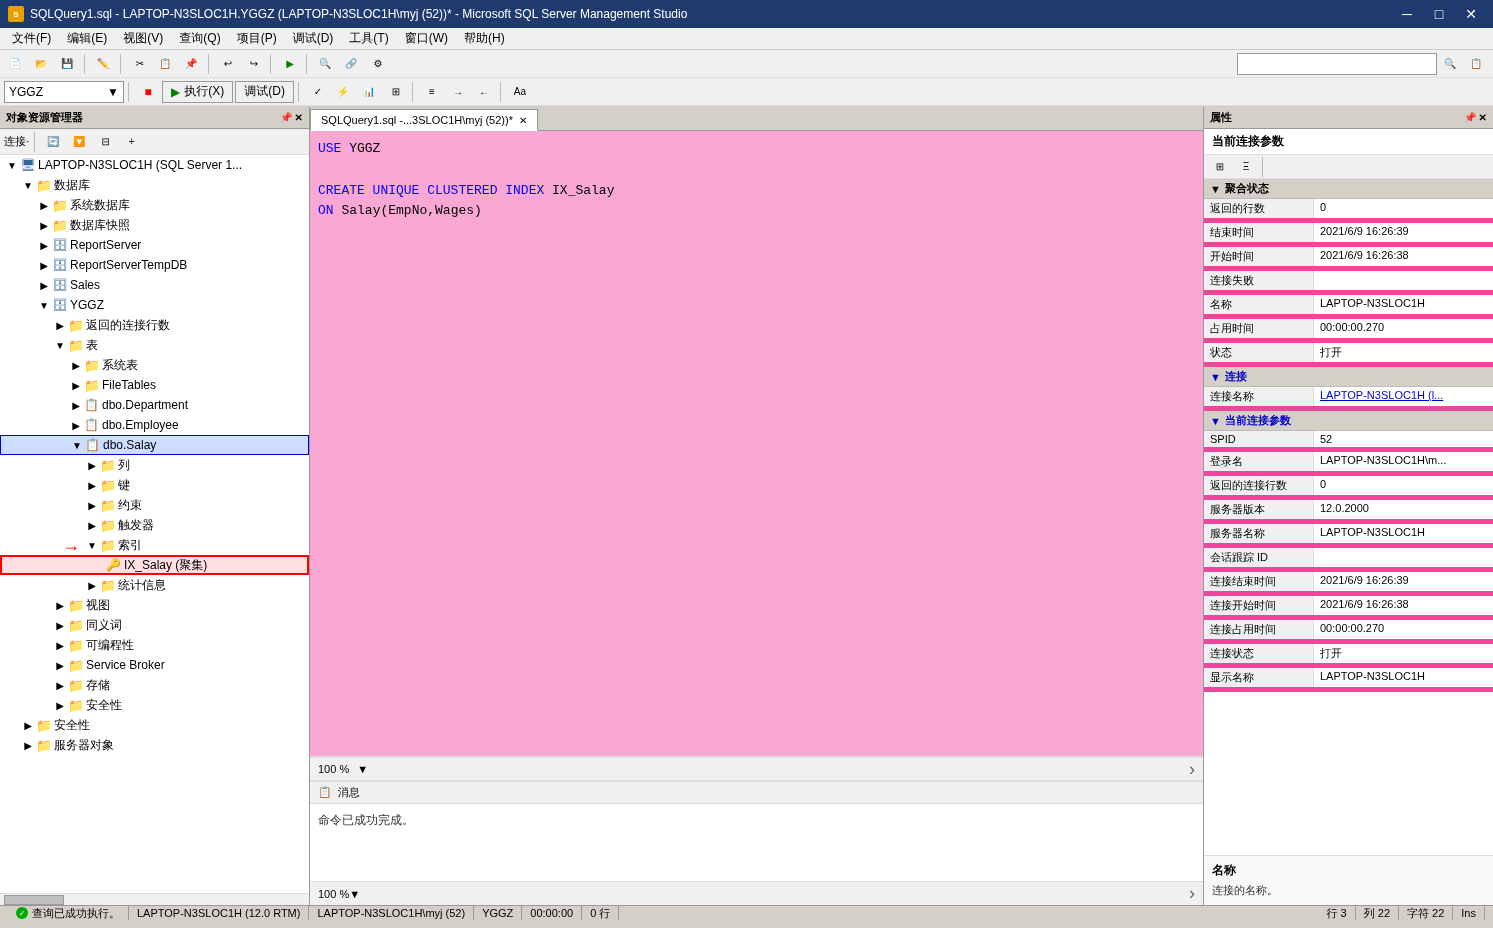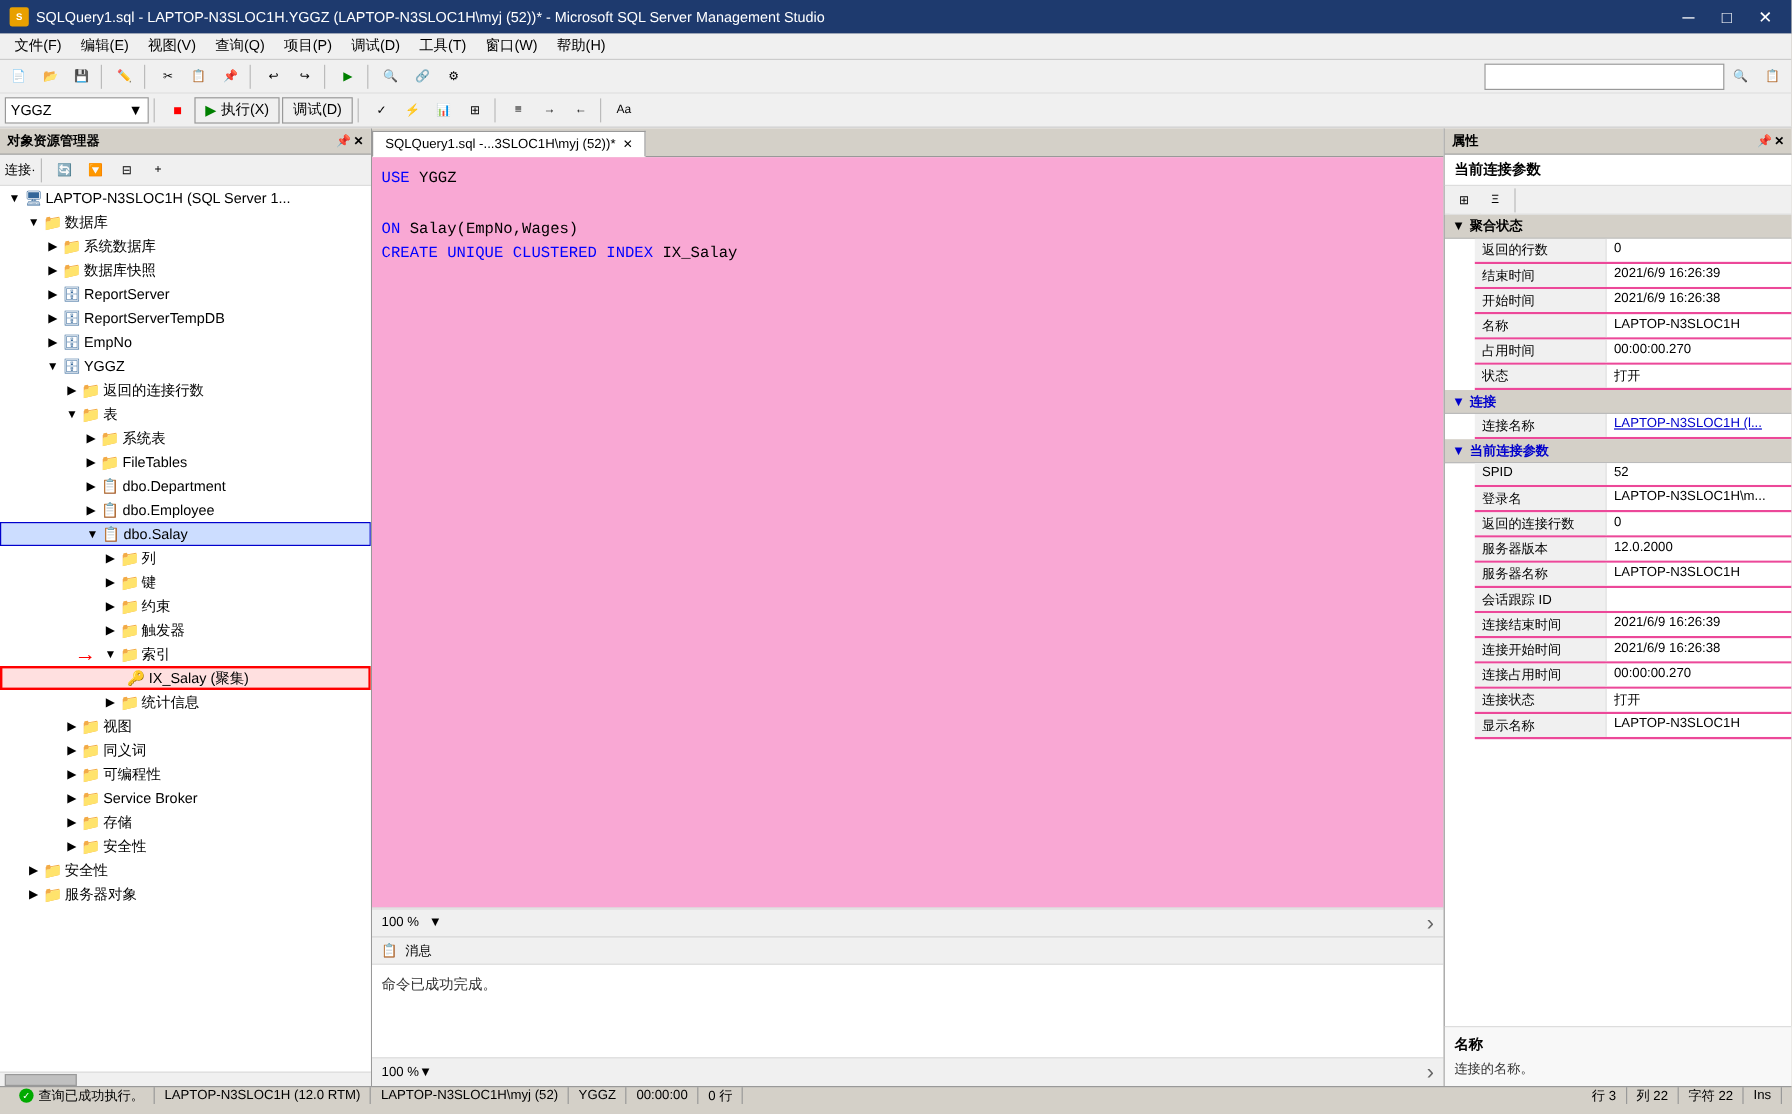--- a/index.html
+++ b/index.html
@@ -267,23 +267,22 @@
       font-weight: bold;
       font-size: 11px;
       border-bottom: 1px solid #bbb;
       cursor: pointer;
       display: flex;
       align-items: center;
       gap: 4px;
     }
     .prop-row {
       display: flex;
-      border-bottom: 2px solid #ec4899;
+      border-bottom: 5px solid #ec4899;
       min-height: 20px;
-      margin-left: 25px;
     }
     .prop-name {
       width: 110px;
       padding: 2px 6px;
       background: #f0f0f0;
       border-right: 1px solid #ddd;
       font-size: 11px;
       flex-shrink: 0;
     }
     .prop-value {
@@ -475,21 +474,21 @@
         <span class="tree-indent" style="width:36px;"></span>
         <span class="tree-toggle">▶</span>
         <span class="tree-icon icon-db">🗄</span>
         <span class="tree-label">ReportServerTempDB</span>
       </div>
 
       <div class="tree-item">
         <span class="tree-indent" style="width:36px;"></span>
         <span class="tree-toggle">▶</span>
         <span class="tree-icon icon-db">🗄</span>
-        <span class="tree-label">EmpNo</span>
+        <span class="tree-label">Sales</span>
       </div>
 
       <div class="tree-item">
         <span class="tree-indent" style="width:36px;"></span>
         <span class="tree-toggle">▼</span>
         <span class="tree-icon icon-db">🗄</span>
         <span class="tree-label">YGGZ</span>
       </div>
 
       <div class="tree-item">
@@ -662,26 +661,26 @@
       </div>
     </div>
 
     <div class="sql-editor">
       <span class="sql-line">
         <span class="sql-keyword">USE</span>
         <span> YGGZ</span>
       </span>
       <span class="sql-line">&nbsp;</span>
       <span class="sql-line">
+        <span class="sql-keyword">CREATE UNIQUE CLUSTERED INDEX</span>
+        <span> IX_Salay</span>
+      </span>
+      <span class="sql-line">
         <span class="sql-keyword">ON</span>
         <span> Salay(EmpNo,Wages)</span>
-      </span>
-      <span class="sql-line">
-        <span class="sql-keyword">CREATE UNIQUE CLUSTERED INDEX</span>
-        <span> IX_Salay</span>
       </span>
     </div>
 
     <div class="editor-footer">
       <span>100 %</span>
       <span>▼</span>
       <div style="flex:1;"></div>
       <div style="cursor:pointer; color:#666; font-size:18px;">›</div>
     </div>
 
@@ -729,20 +728,24 @@
       </div>
       <div class="prop-row">
         <div class="prop-name">结束时间</div>
         <div class="prop-value">2021/6/9 16:26:39</div>
       </div>
       <div class="prop-row">
         <div class="prop-name">开始时间</div>
         <div class="prop-value">2021/6/9 16:26:38</div>
       </div>
       <div class="prop-row">
+        <div class="prop-name">连接失败</div>
+        <div class="prop-value"></div>
+      </div>
+      <div class="prop-row">
         <div class="prop-name">名称</div>
         <div class="prop-value">LAPTOP-N3SLOC1H</div>
       </div>
       <div class="prop-row">
         <div class="prop-name">占用时间</div>
         <div class="prop-value">00:00:00.270</div>
       </div>
       <div class="prop-row">
         <div class="prop-name">状态</div>
         <div class="prop-value">打开</div>

